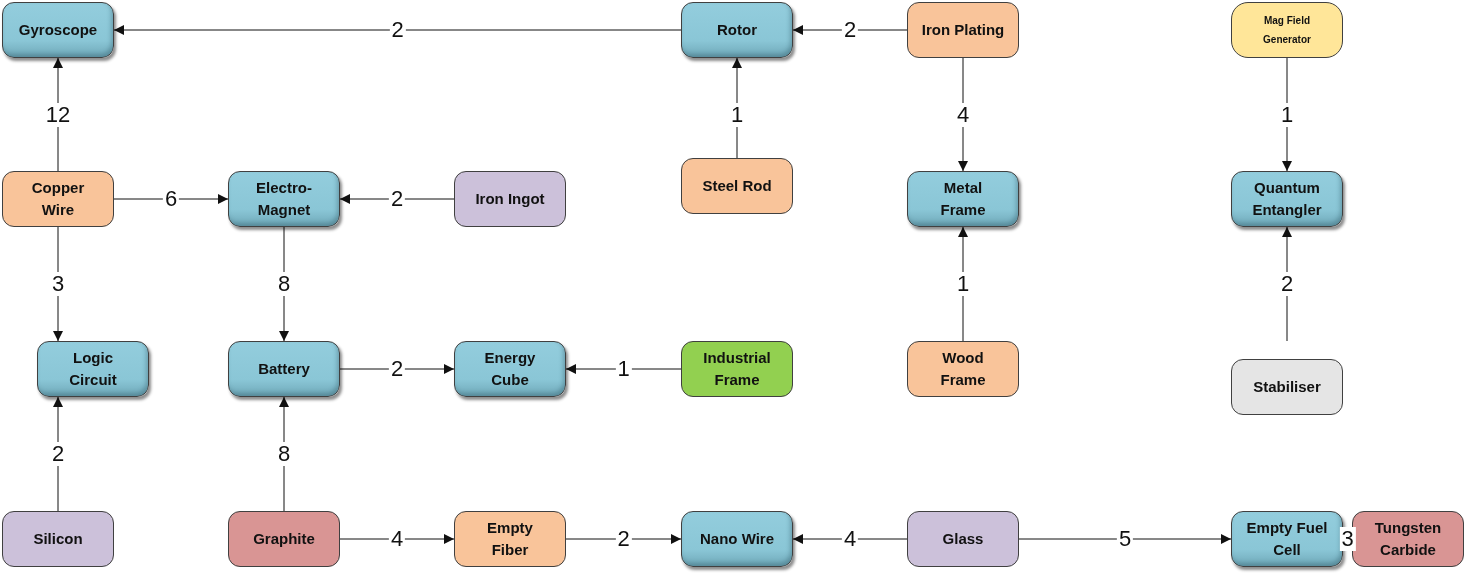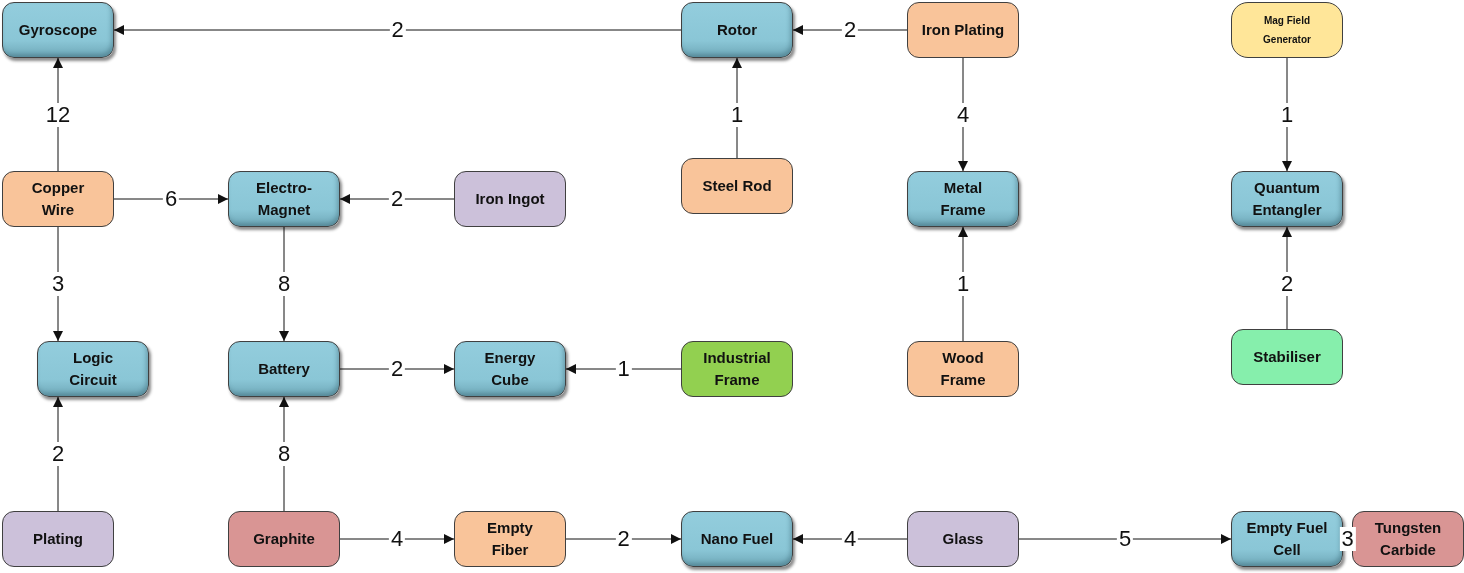--- a/index.html
+++ b/index.html
@@ -71,26 +71,26 @@
 Entangler</div>
     <div class="node crafted" style="left: 10px; top: 341px; margin-left: 27px;">Logic
 Circuit</div>
     <div class="node crafted" style="left: 228px; top: 341px;">Battery</div>
     <div class="node crafted" style="left: 454px; top: 341px;">Energy
 Cube</div>
     <div class="node" style="background: rgb(146, 208, 80); left: 681px; top: 341px;">Industrial
 Frame</div>
     <div class="node" style="background: rgb(249, 196, 154); left: 907px; top: 341px;">Wood
 Frame</div>
-    <div class="node" style="background: #86efac; left: 1231px; top: 329px;">Stabiliser</div>
-    <div class="node" style="background: rgb(204, 193, 218); left: 2px; top: 511px;">Plating</div>
+    <div class="node" style="background: #e5e5e5; left: 1231px; top: 359px;">Stabiliser</div>
+    <div class="node" style="background: rgb(204, 193, 218); left: 2px; top: 511px;">Silicon</div>
     <div class="node" style="background: rgb(217, 149, 148); left: 228px; top: 511px;">Graphite</div>
     <div class="node" style="background: rgb(249, 196, 154); left: 454px; top: 511px;">Empty
 Fiber</div>
-    <div class="node crafted" style="left: 681px; top: 511px;">Nano Fuel</div>
+    <div class="node crafted" style="left: 681px; top: 511px;">Nano Wire</div>
     <div class="node" style="background: rgb(204, 193, 218); left: 907px; top: 511px;">Glass</div>
     <div class="node crafted" style="left: 1231px; top: 511px;">Empty Fuel
 Cell</div>
     <div class="node" style="background: rgb(217, 149, 148); left: 1352px; top: 511px;">Tungsten
 Carbide</div>
     <div class="edge-label" style="left: 397.5px; top: 30px;">2</div>
     <div class="edge-label" style="left: 850px; top: 30px;">2</div>
     <div class="edge-label" style="left: 58px; top: 114.5px;">12</div>
     <div class="edge-label" style="left: 737px; top: 114.5px;">1</div>
     <div class="edge-label" style="left: 963px; top: 114.5px;">4</div>

